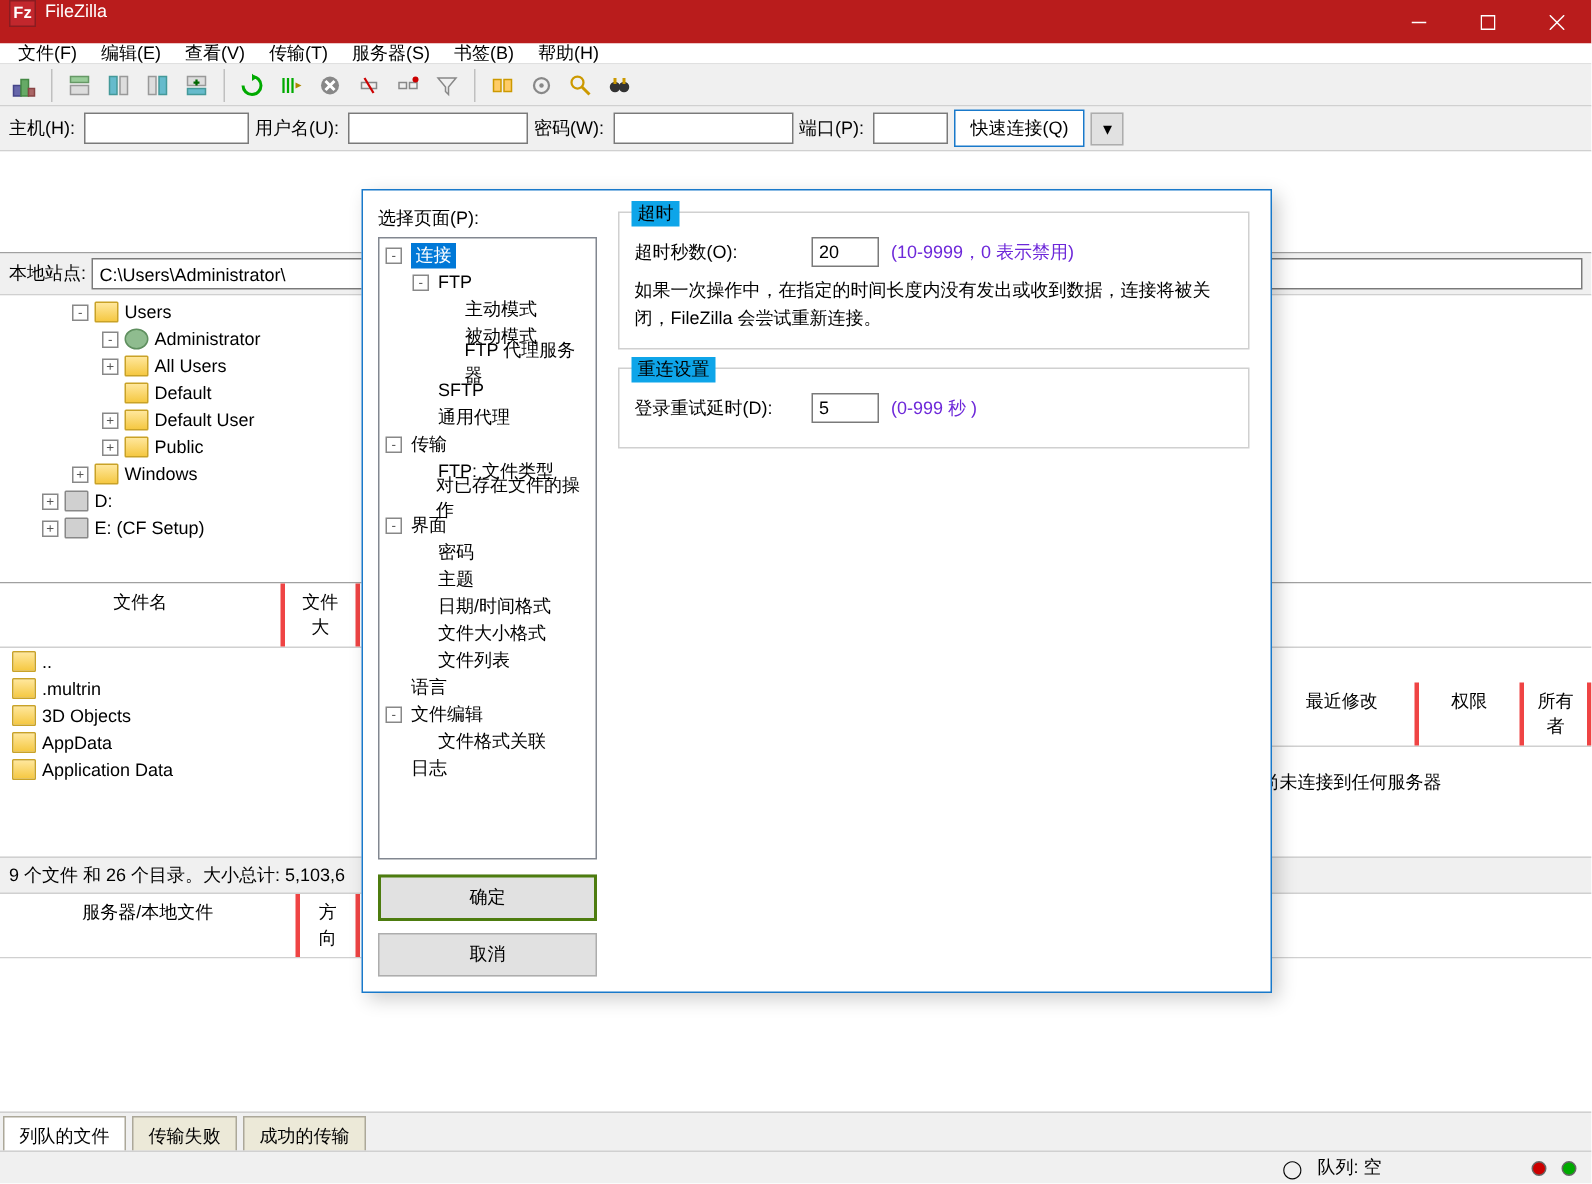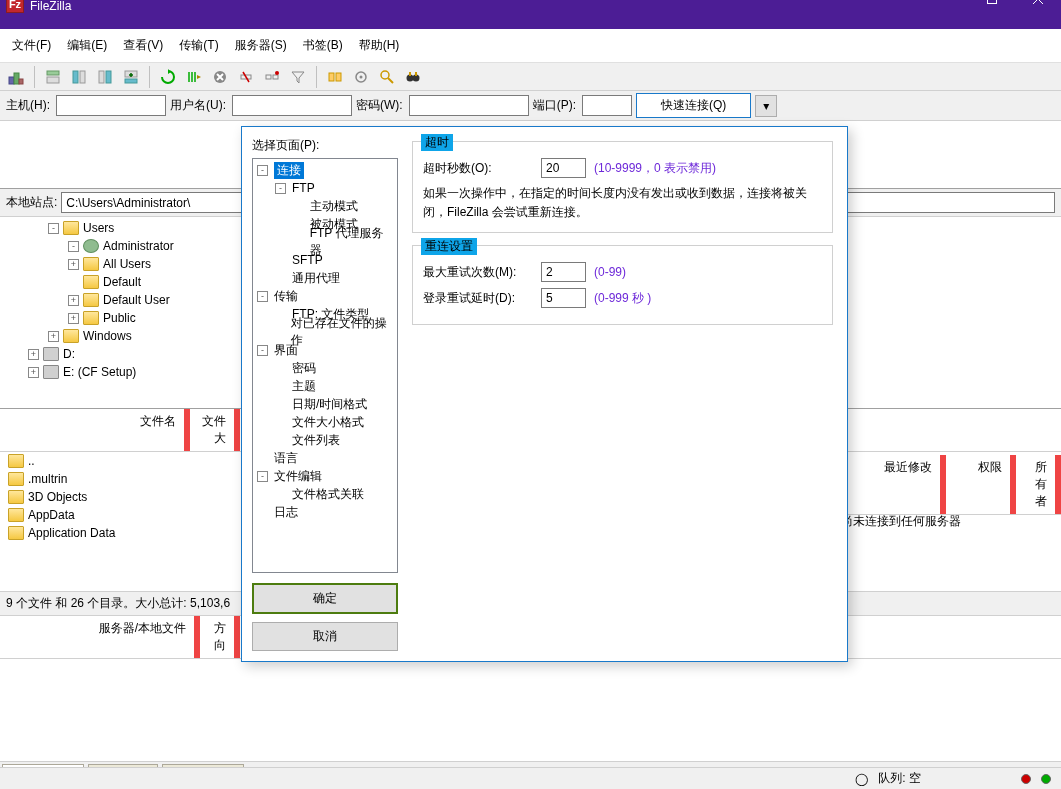--- a/index.html
+++ b/index.html
@@ -1,48 +1,48 @@
 <!DOCTYPE html>
 <html><head>
 <meta charset="utf-8">
 <style>
 *{box-sizing:border-box;margin:0;padding:0;font-family:"Microsoft YaHei",sans-serif;font-size:12px}
 body{background:#fff;height:789px;width:1061px;overflow:hidden;position:relative}
-.titlebar{background:#4c1d95;height:29px;display:flex;align-items:flex-end;color:#fff;padding:0 0 16px 6px}
+.titlebar{background:#b91c1c;height:29px;display:flex;align-items:flex-start;color:#fff;padding:0 0 16px 6px}
 .app-icon{width:18px;height:18px;background:#c2272d;display:flex;align-items:center;justify-content:center;color:#fff;font-weight:bold;font-size:11px;border:1px solid #8a1c21;margin-right:6px}
 .titlebar-title{flex:1;color:#fff}
 .win-controls{display:flex}
 .win-btn{width:46px;height:29px;display:flex;align-items:center;justify-content:center;color:#fff}
 .win-btn svg{stroke:#fff;fill:none}
-.menubar{background:#fff;height:34px;display:flex;align-items:center;padding:0 4px;border-bottom:1px solid #e0e0e0}
+.menubar{background:#fff;height:14px;display:flex;align-items:center;padding:0 4px;border-bottom:1px solid #e0e0e0}
 .menu-item{padding:0 8px;color:#000}
 .toolbar{background:#f0f0f0;height:28px;display:flex;align-items:center;padding:2px 4px;gap:2px;border-bottom:1px solid #d0d0d0}
 .tbtn{width:24px;height:24px;display:flex;align-items:center;justify-content:center;border:1px solid transparent}
 .tsep{width:1px;height:22px;background:#c0c0c0;margin:0 4px}
 .quickconnect{background:#f0f0f0;height:30px;display:flex;align-items:center;padding:4px 6px;gap:4px;border-bottom:1px solid #d0d0d0}
 .qc-label{margin-right:2px}
 .qc-input{border:1px solid #7a7a7a;height:21px;padding:0 4px;background:#fff}
-.qc-btn{border:1px solid #1979ca;background:#fff;padding:3px 24px;color:#000}
+.qc-btn{border:1px solid #1979ca;background:#fff;padding:3px 10px;color:#000}
 .qc-drop{border:1px solid #adadad;background:#e1e1e1;width:22px;height:22px;display:flex;align-items:center;justify-content:center}
 .log-area{height:68px;border-bottom:1px solid #a0a0a0;background:#fff}
 .main-panes{display:flex;height:427px}
 .left-pane{width:100%;display:flex;flex-direction:column}
 .site-row{display:flex;align-items:center;padding:3px 6px;border-bottom:1px solid #d0d0d0;background:#f0f0f0}
 .site-combo{flex:1;border:1px solid #7a7a7a;height:21px;padding:0 4px;background:#fff;margin-left:4px}
 .tree-area{height:195px;overflow:auto;background:#fff;border-bottom:1px solid #a0a0a0;padding:2px 4px}
 .tree-node{display:flex;align-items:center;height:18px;padding:0 2px}
 .tree-expand{width:11px;height:11px;border:1px solid #888;display:flex;align-items:center;justify-content:center;font-size:9px;line-height:1;margin-right:4px;color:#555}
 .tree-line{width:11px;margin-right:4px}
 .tree-icon{width:16px;height:14px;margin-right:4px;flex-shrink:0}
 .folder-icon{background:linear-gradient(#ffe79c,#f5c842);border:1px solid #c9a227;border-radius:1px}
 .user-icon{background:#8fbc8f;border:1px solid #5f8f5f;border-radius:50%}
 .drive-icon{background:#d0d0d0;border:1px solid #888;border-radius:1px}
 .tree-label{white-space:nowrap}
 .list-header{display:flex;background:#fff;border-bottom:1px solid #d0d0d0}
-.col-head{padding:4px 8px;border-right:6px solid #ef4444;text-align:right}
+.col-head{padding:4px 8px;border-right:3px solid #ef4444;text-align:center}
 .file-list{background:#fff;height:142px;overflow:auto}
 .file-row{display:flex;align-items:center;height:18px;padding:0 8px}
 .status-row{background:#f0f0f0;padding:3px 6px;border-top:1px solid #d0d0d0;border-bottom:1px solid #d0d0d0}
 .queue-header{display:flex;background:#fff;border-bottom:1px solid #d0d0d0}
 .queue-area{height:102px;background:#fff}
 .tabs-row{display:flex;background:#f0f0f0;border-top:1px solid #d0d0d0}
 .tab{padding:4px 10px;border:1px solid #aca899;background:#ece9d8;margin:2px 2px 0 2px}
 .tab.active{background:#fff;border-bottom-color:#fff;font-weight:normal}
 .statusbar{position:absolute;bottom:0;left:0;right:0;height:22px;background:#f0f0f0;border-top:1px solid #d0d0d0;display:flex;align-items:center;justify-content:flex-end;padding:0 10px;gap:10px}
 .led{width:10px;height:10px;border-radius:50%;border:1px solid #666}
@@ -471,25 +471,20 @@
         <div class="form-row">
           <label>超时秒数(O):</label>
           <input class="num-input" value="20" style="">
           <span class="hint">(10-9999，0 表示禁用)</span>
         </div>
         <div class="desc">如果一次操作中，在指定的时间长度内没有发出或收到数据，连接将被关闭，FileZilla 会尝试重新连接。</div>
       </div>
       <div class="fieldset">
         <div class="fs-legend">重连设置</div>
         <div class="form-row">
-          <label>最大重试次数(M):</label>
-          <input class="num-input" value="2" style="">
-          <span class="hint">(0-99)</span>
-        </div>
-        <div class="form-row">
           <label>登录重试延时(D):</label>
           <input class="num-input" value="5" style="">
           <span class="hint">(0-999 秒 )</span>
         </div>
       </div>
     </div>
   </div>
 </div>
 
 </body></html>

